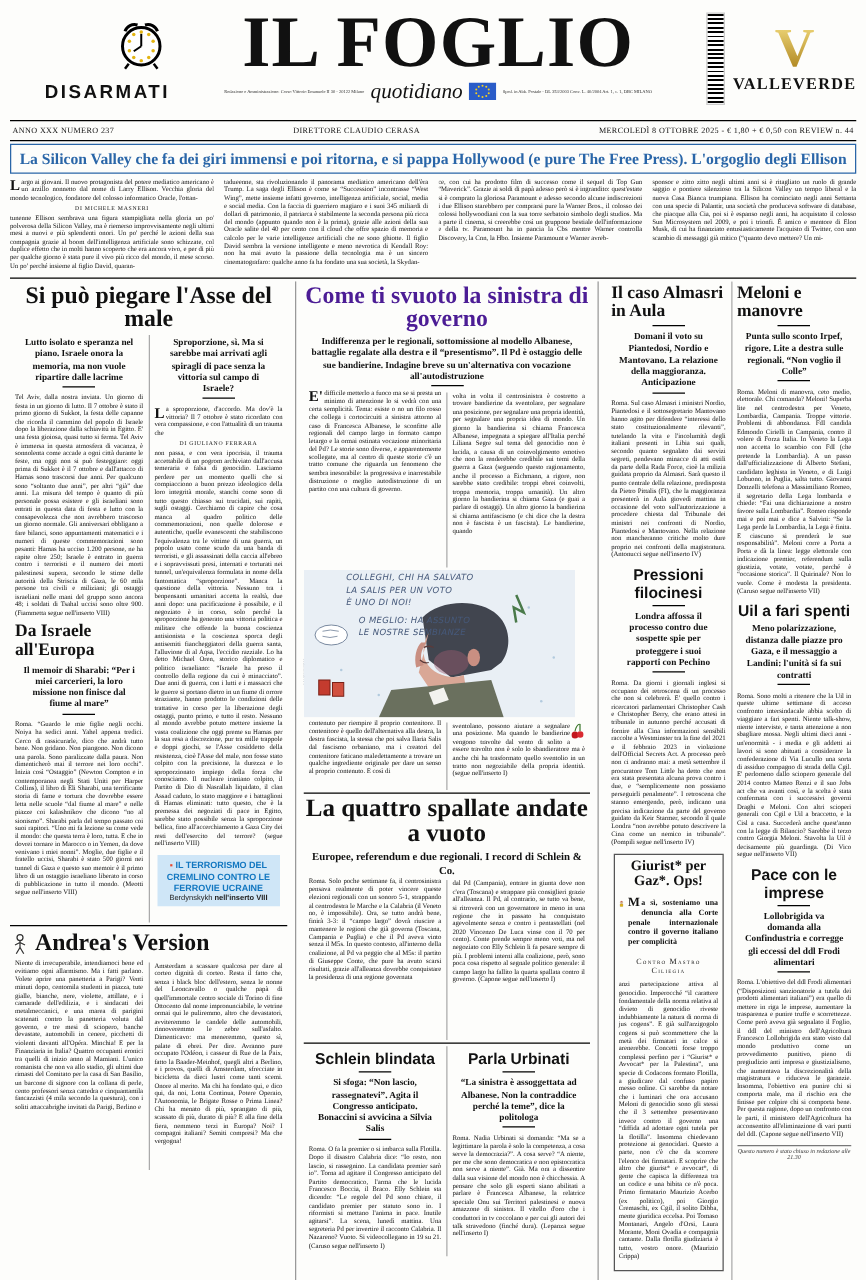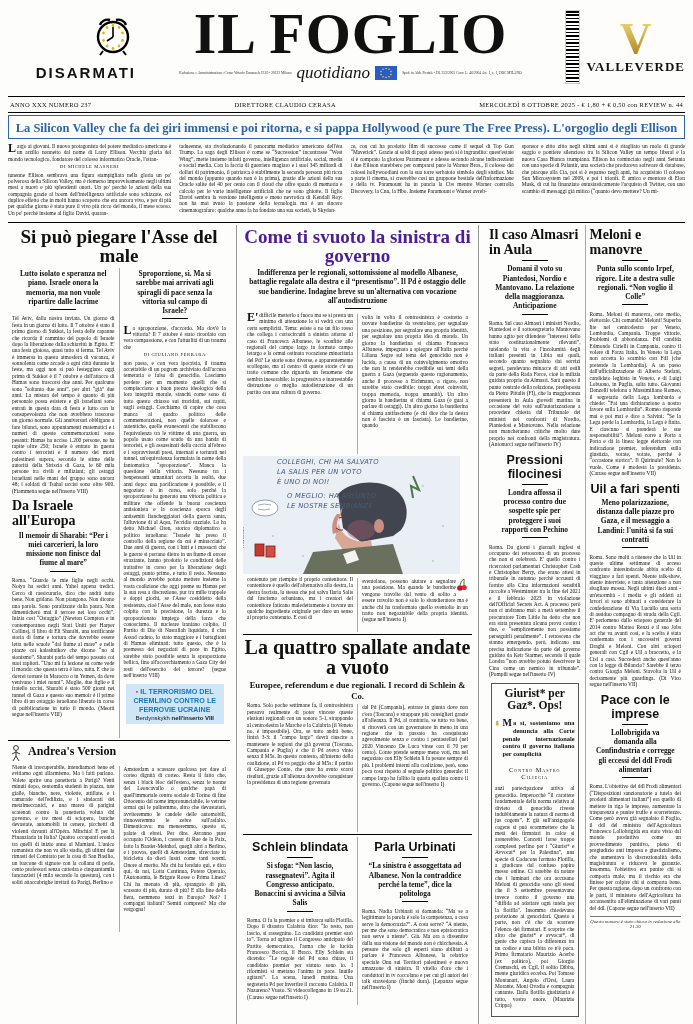--- a/index.html
+++ b/index.html
@@ -48,21 +48,21 @@
   .sep{width:26px;border-top:1px solid #000;margin:3px auto;}
   .body-text{font-size:5.4px;line-height:1.18;text-align:justify;}
   .body-text + .body-text{margin-top:2px;}
   
   .bluebox{background:#cfe6f7;margin:4px 2px;padding:3px 4px;text-align:center;}
   .bluebox .bb-title{color:#1277c0;font-family:"Liberation Sans",sans-serif;font-weight:bold;font-size:7.2px;line-height:1.25;}
   .bluebox .bb-bullet{color:#e8492f;font-size:7px;}
   .bluebox .bb-sub{font-family:"Liberation Sans",sans-serif;font-size:6px;margin-top:1px;color:#222;}
   .bluebox .bb-ref{font-weight:bold;}
   
-  .andrea-title{font-size:12px;font-weight:bold;text-align:left;margin:3px 0 2px;display:flex;gap:4px;}
+  .andrea-title{font-size:19px;font-weight:bold;text-align:left;margin:3px 0 2px;display:flex;align-items:center;gap:4px;}
   
   .cartoon{position:relative;height:118px;margin:2px 0;overflow:hidden;padding-left:24px;}
   .cartoon svg{position:absolute;inset:0;}
   .cap{position:absolute;font-family:"DejaVu Sans",sans-serif;font-style:italic;font-size:6.8px;color:#46597a;letter-spacing:.3px;white-space:nowrap;}
   .sig{position:absolute;left:2px;bottom:26px;transform:rotate(-90deg);transform-origin:left bottom;font-family:"DejaVu Sans",sans-serif;font-size:5.5px;color:#5a6b85;}
   .cherry-wrap{float:right;margin:1px;}
   
   .gbox{border:.5px solid #555;margin:0 2px;padding:2px 3px;}
   .gbox .gb-h{font-size:11.5px;font-weight:bold;text-align:center;margin:1px 0 2px;}
   .gbox .gb-intro{font-size:6.4px;font-weight:bold;line-height:1.2;text-align:justify;}

